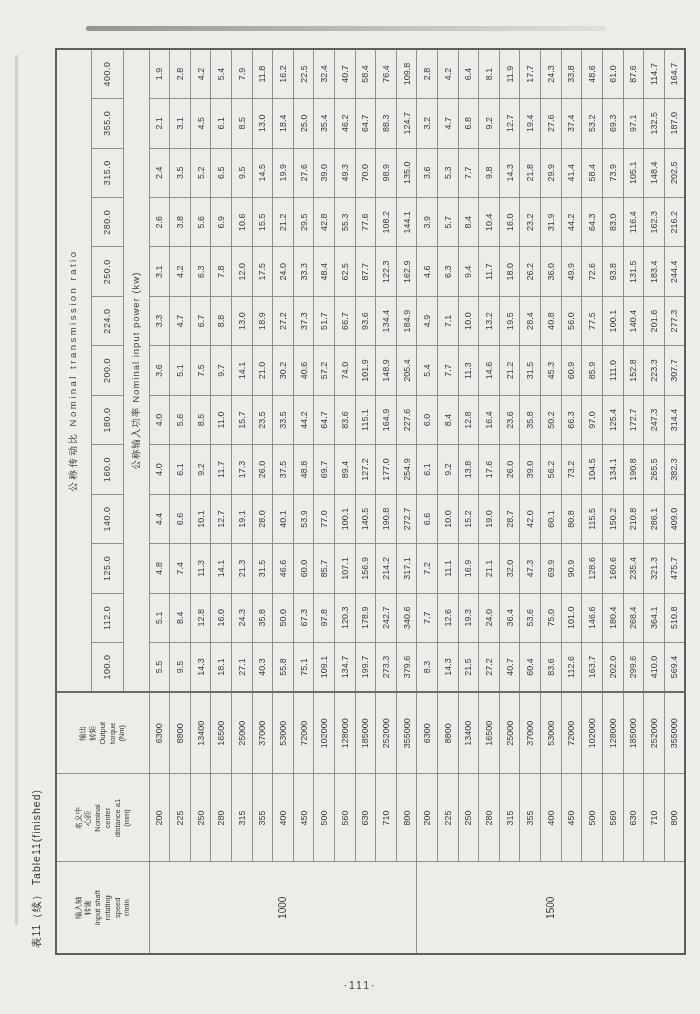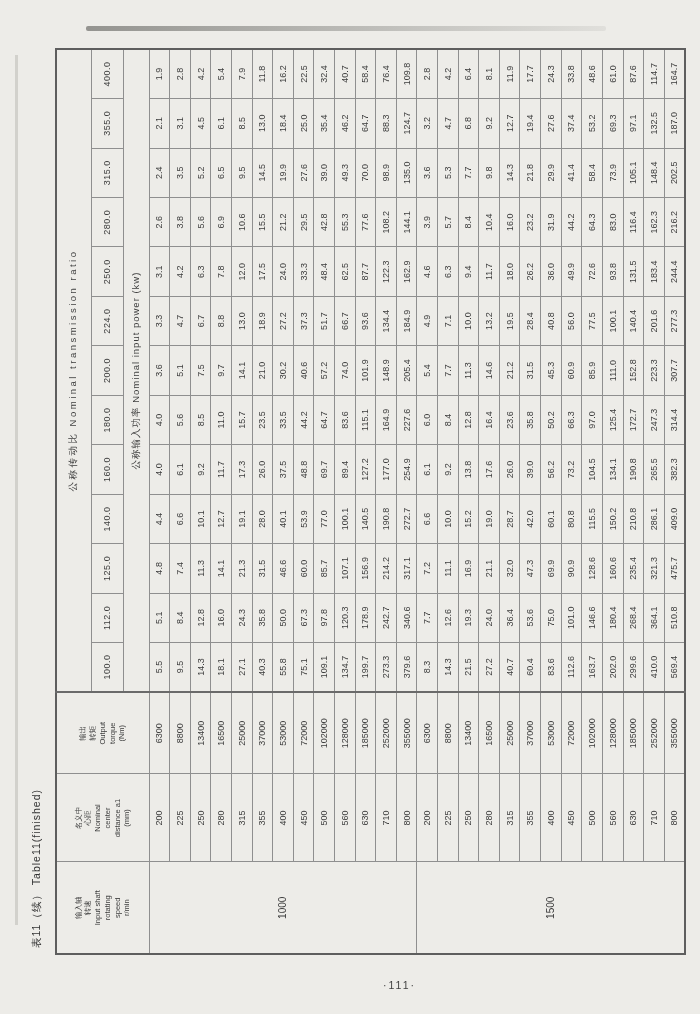--- a/index.html
+++ b/index.html
@@ -40,21 +40,21 @@
   tr.h1 { height:35px; } tr.h2 { height:32px; } tr.h3 { height:26px; }
   tbody tr { height:20px; }
   .colhead { font-size:7.5px; line-height:1.3; white-space:pre-line; }
   .band { font-size:9.5px; letter-spacing:2.5px; }
   .power-band { letter-spacing:1px; }
   .ratio-lab { font-size:9px; letter-spacing:.5px; }
   .speed-cell { font-size:10px; }
   .a1-cell, .torque-cell, .power-cell { font-size:9px; }
   .thick-r { border-right:2px solid #6a6a6a !important; }
   .pageno {
-    position:absolute; left:336px; top:979px; width:80px; text-align:right;
+    position:absolute; left:320px; top:979px; width:80px; text-align:center;
     font-size:10.5px; letter-spacing:2px; color:#3f3f3f;
   }
 </style>
 </head>
 <body>
 
 <div class="page">
   <div class="art-top"></div>
   <div class="art-left"></div>
 

